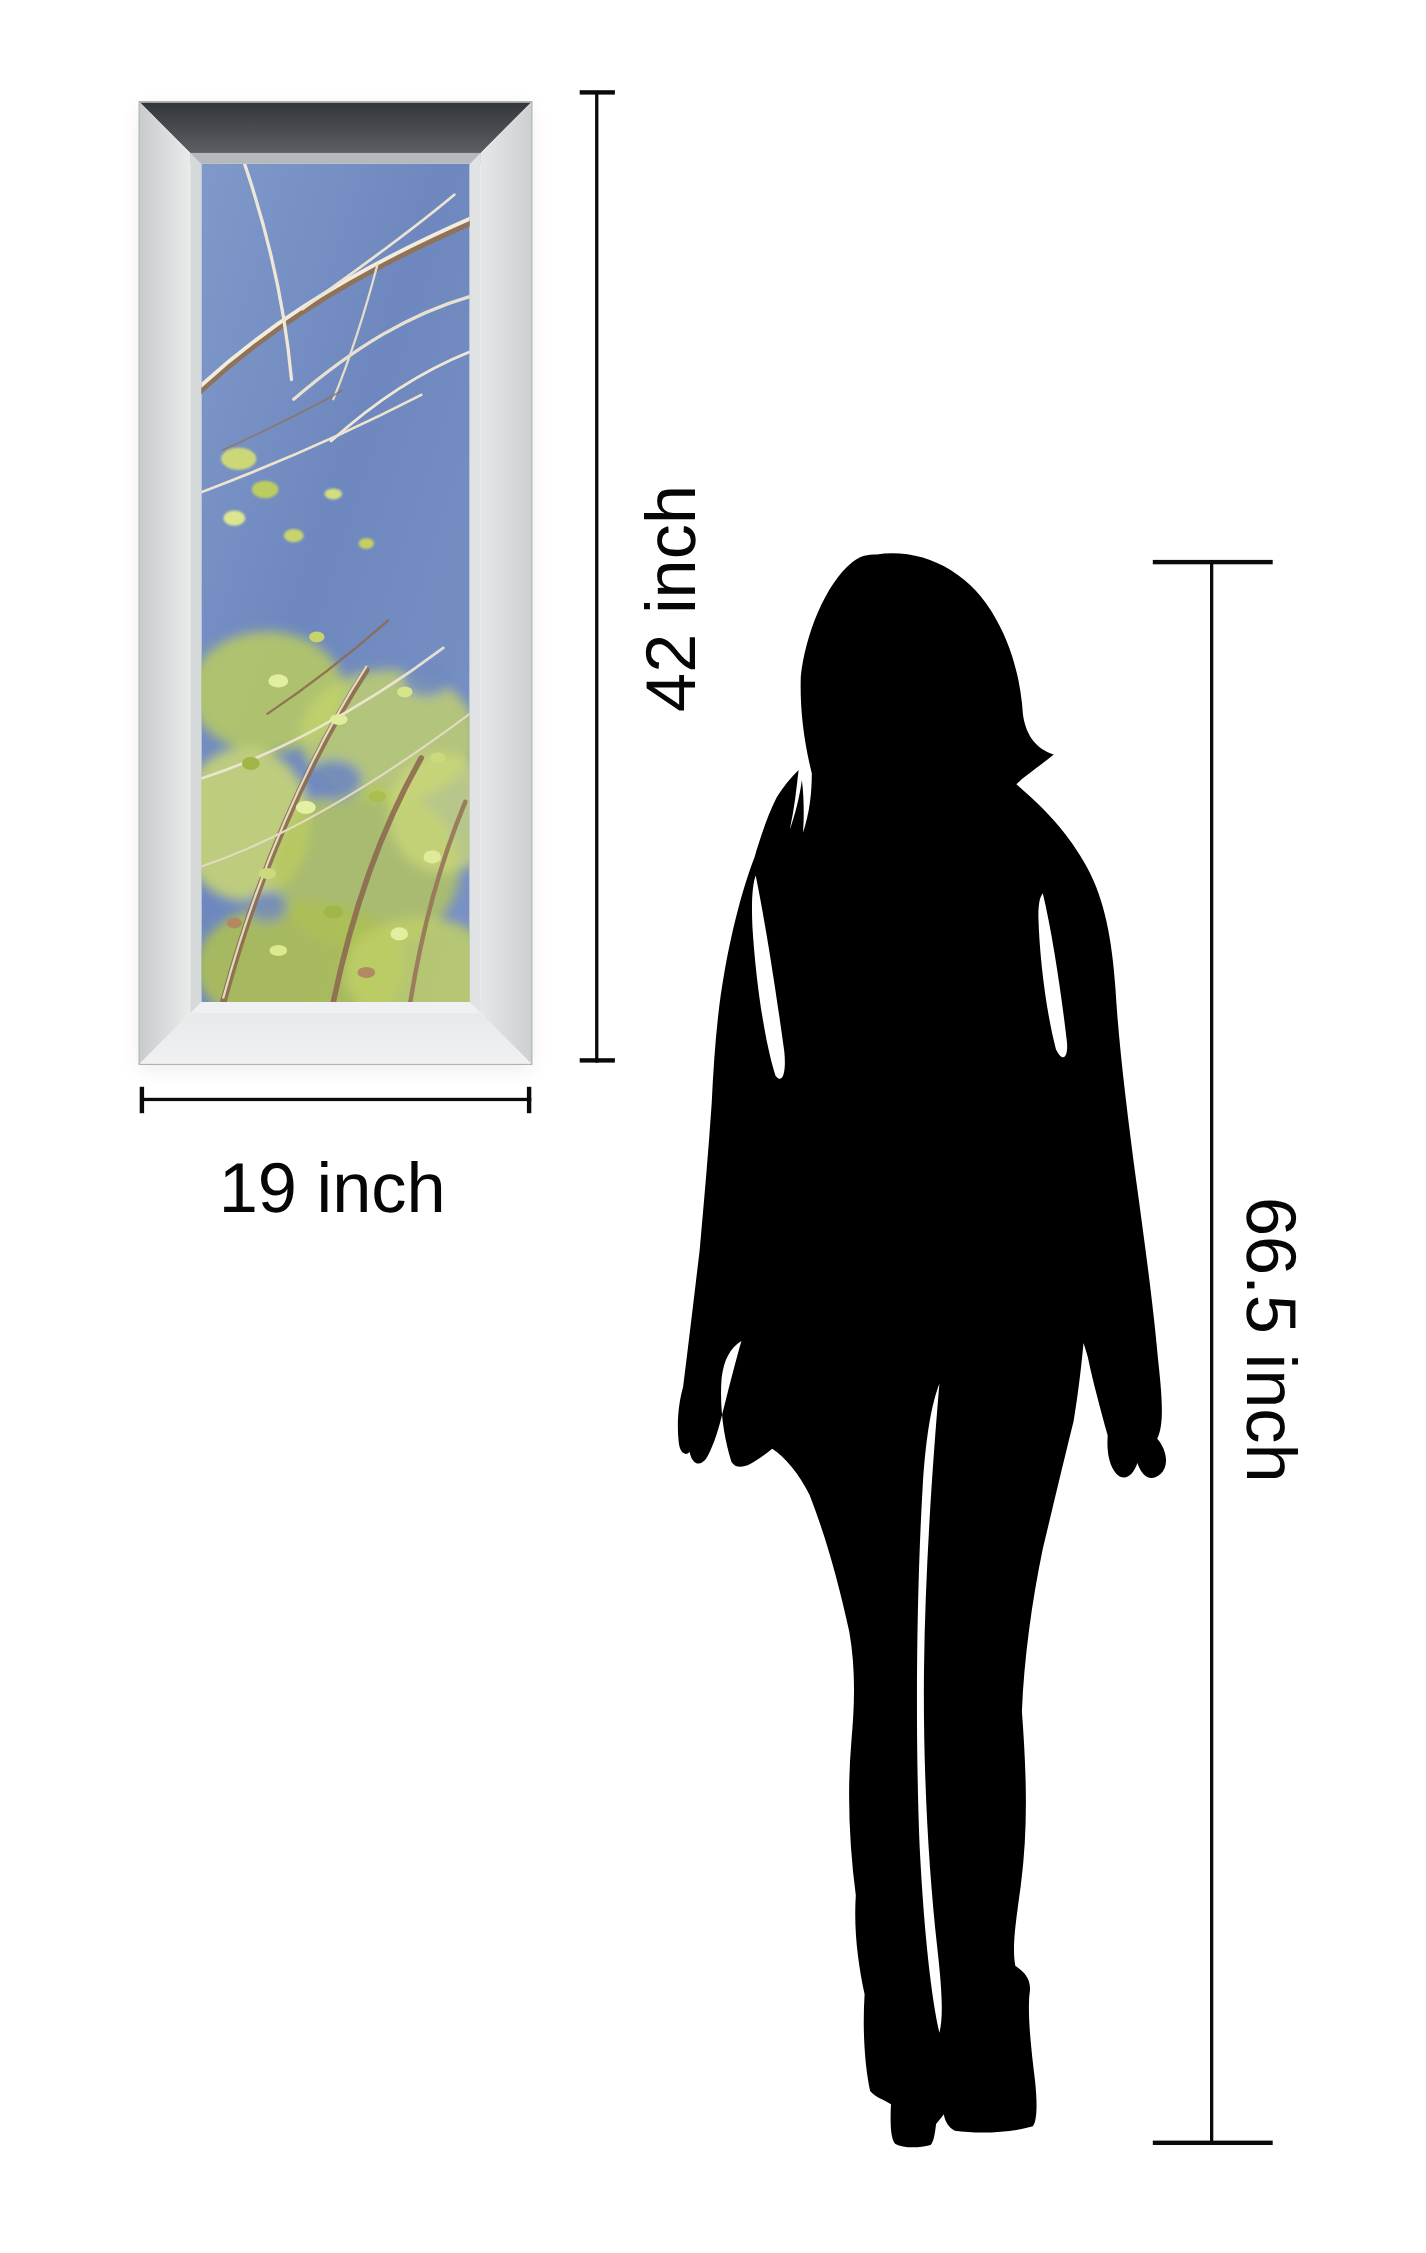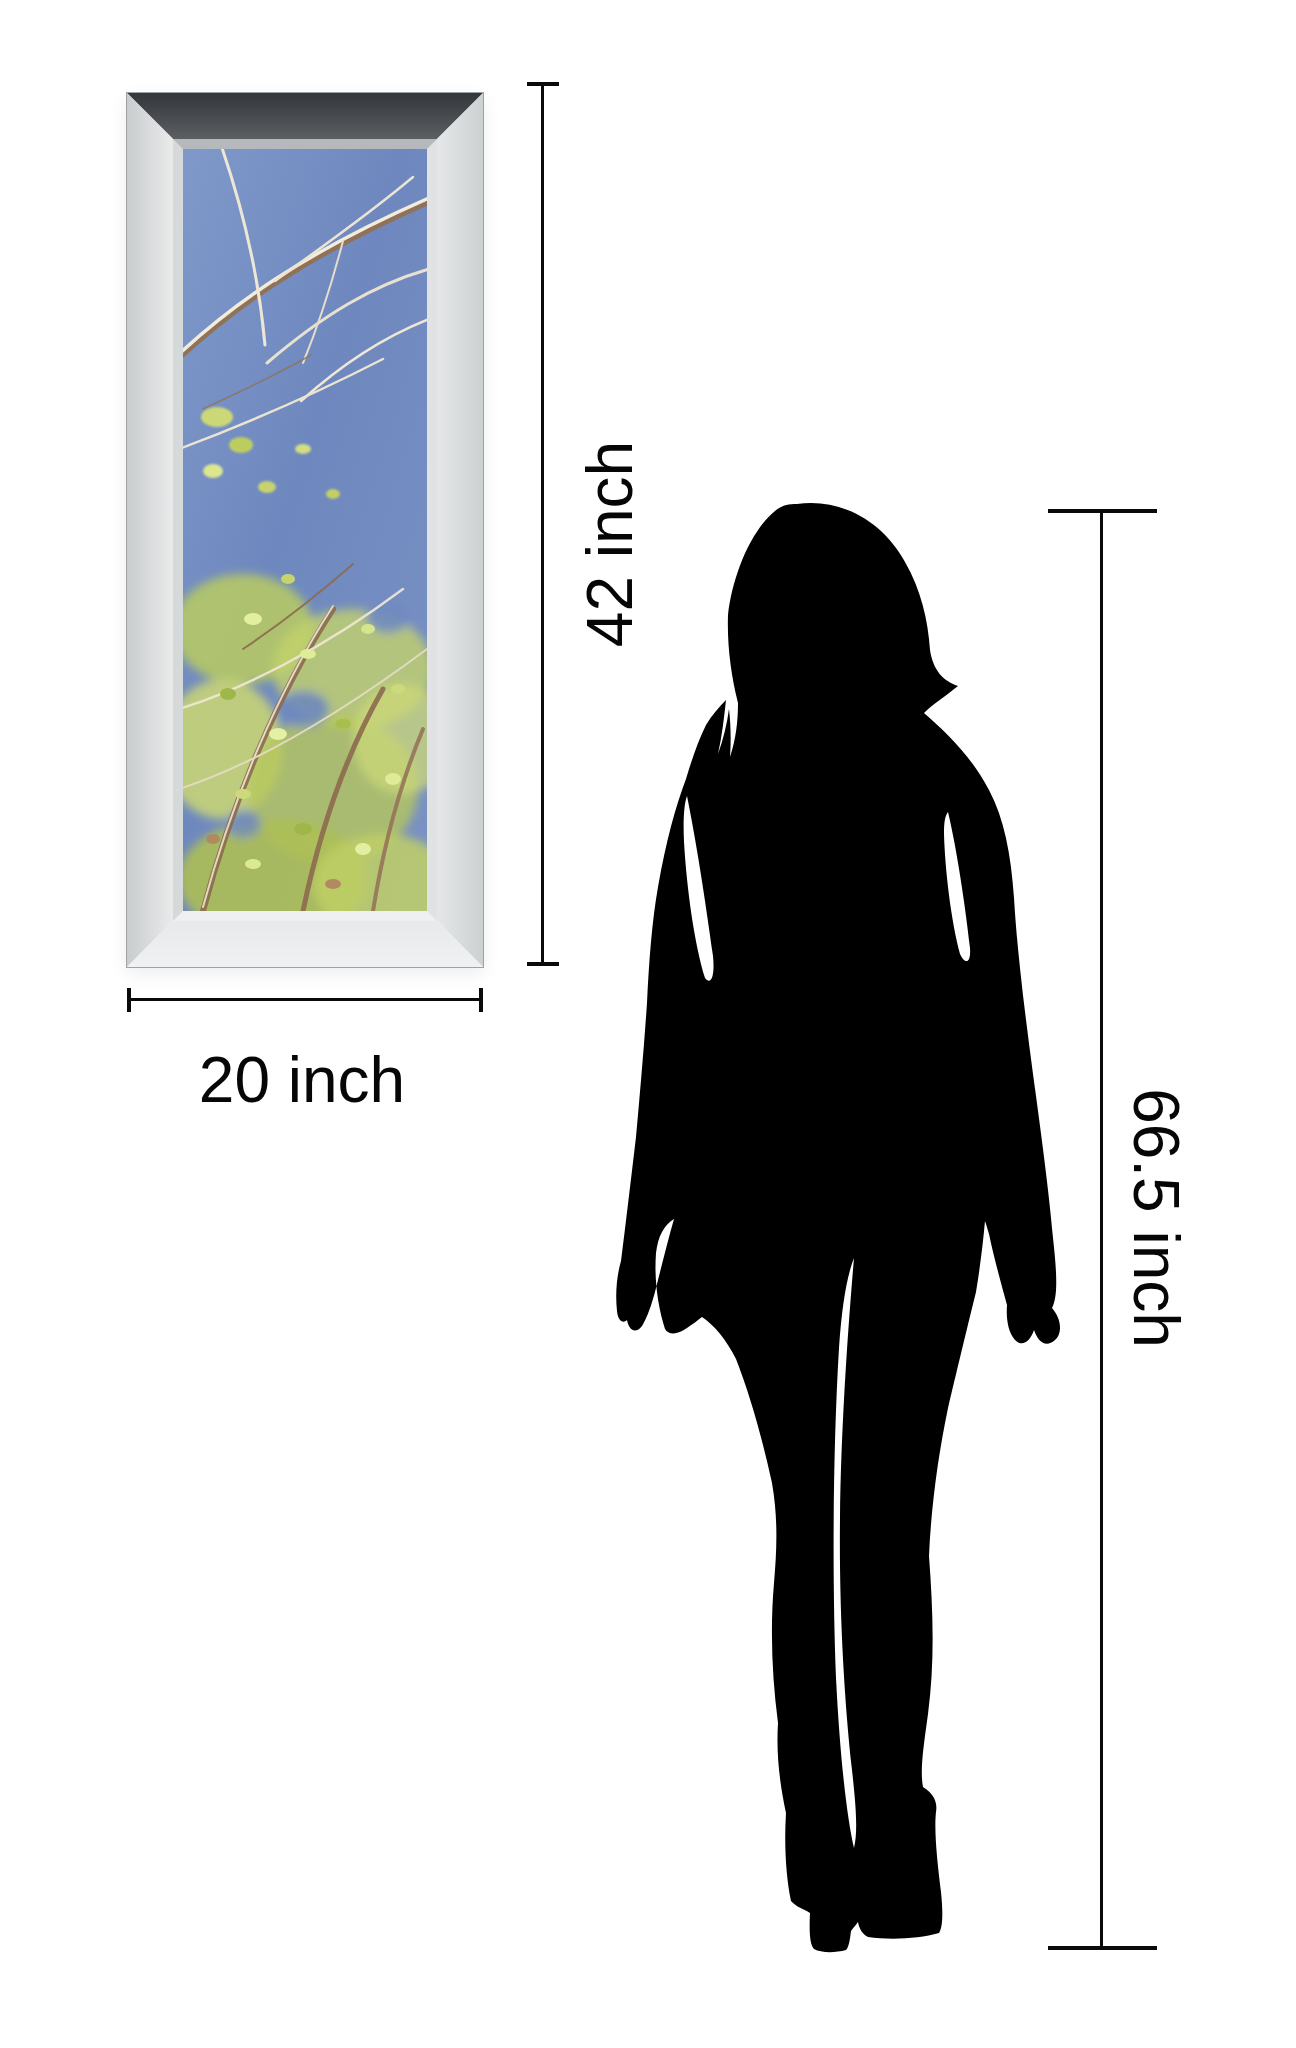--- a/index.html
+++ b/index.html
@@ -126,21 +126,21 @@
   </div>
 
   <div class="dimline" style="left:541px;top:84px;width:2.5px;height:882px;"></div>
   <div class="dimtick" style="left:527px;top:82px;width:32px;height:4px;"></div>
   <div class="dimtick" style="left:527px;top:962px;width:32px;height:4px;"></div>
   <div class="dim-label rot-ccw" style="left:610px;top:544px;">42 inch</div>
 
   <div class="dimline" style="left:128px;top:998px;width:355px;height:3px;"></div>
   <div class="dimtick" style="left:127px;top:988px;width:3.5px;height:24px;"></div>
   <div class="dimtick" style="left:479px;top:988px;width:3.5px;height:24px;"></div>
-  <div class="dim-label" style="left:302px;top:1080px;">20 inch</div>
+  <div class="dim-label" style="left:302px;top:1080px;">19 inch</div>
 
   <svg class="woman" viewBox="0 0 470 1460" preserveAspectRatio="none" aria-hidden="true">
     <path fill="#000000" fill-rule="evenodd" d="
       M 207 6
       C 250 0 292 22 315 64
       C 331 92 338 122 340 152
       C 343 172 353 183 368 188
       C 353 200 342 207 334 215
       C 357 235 381 258 399 292
       C 414 320 421 356 424 400

